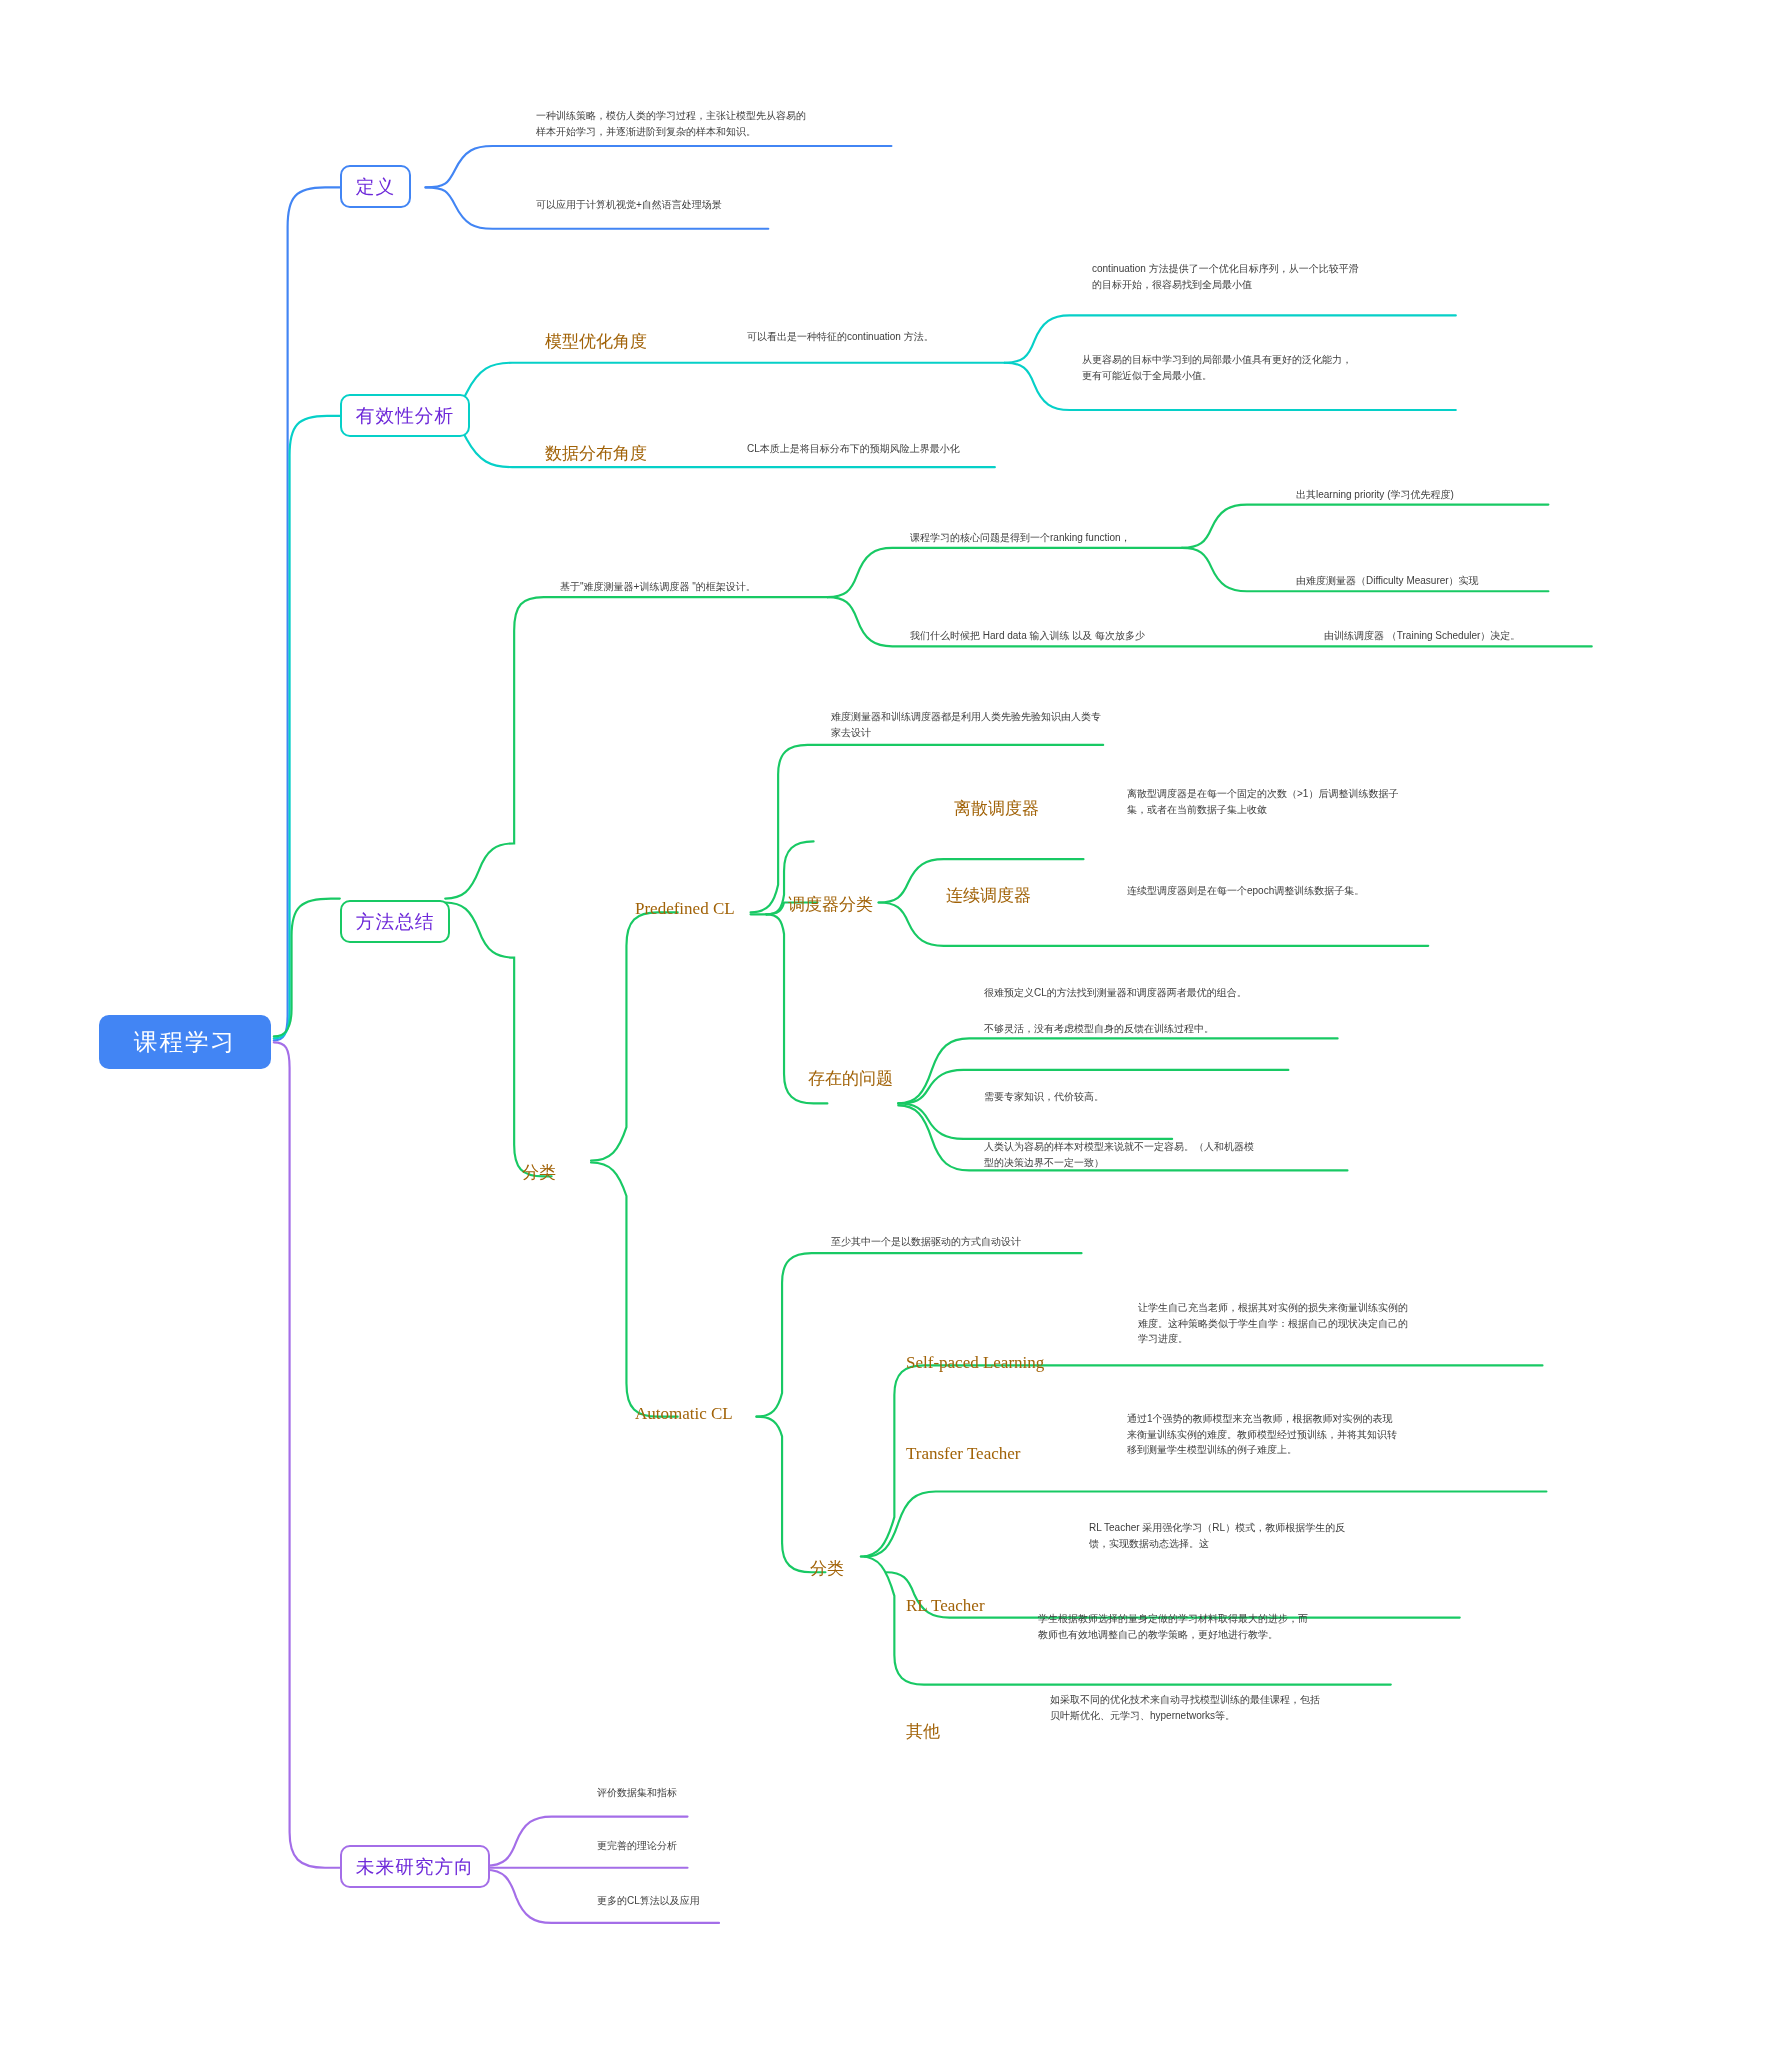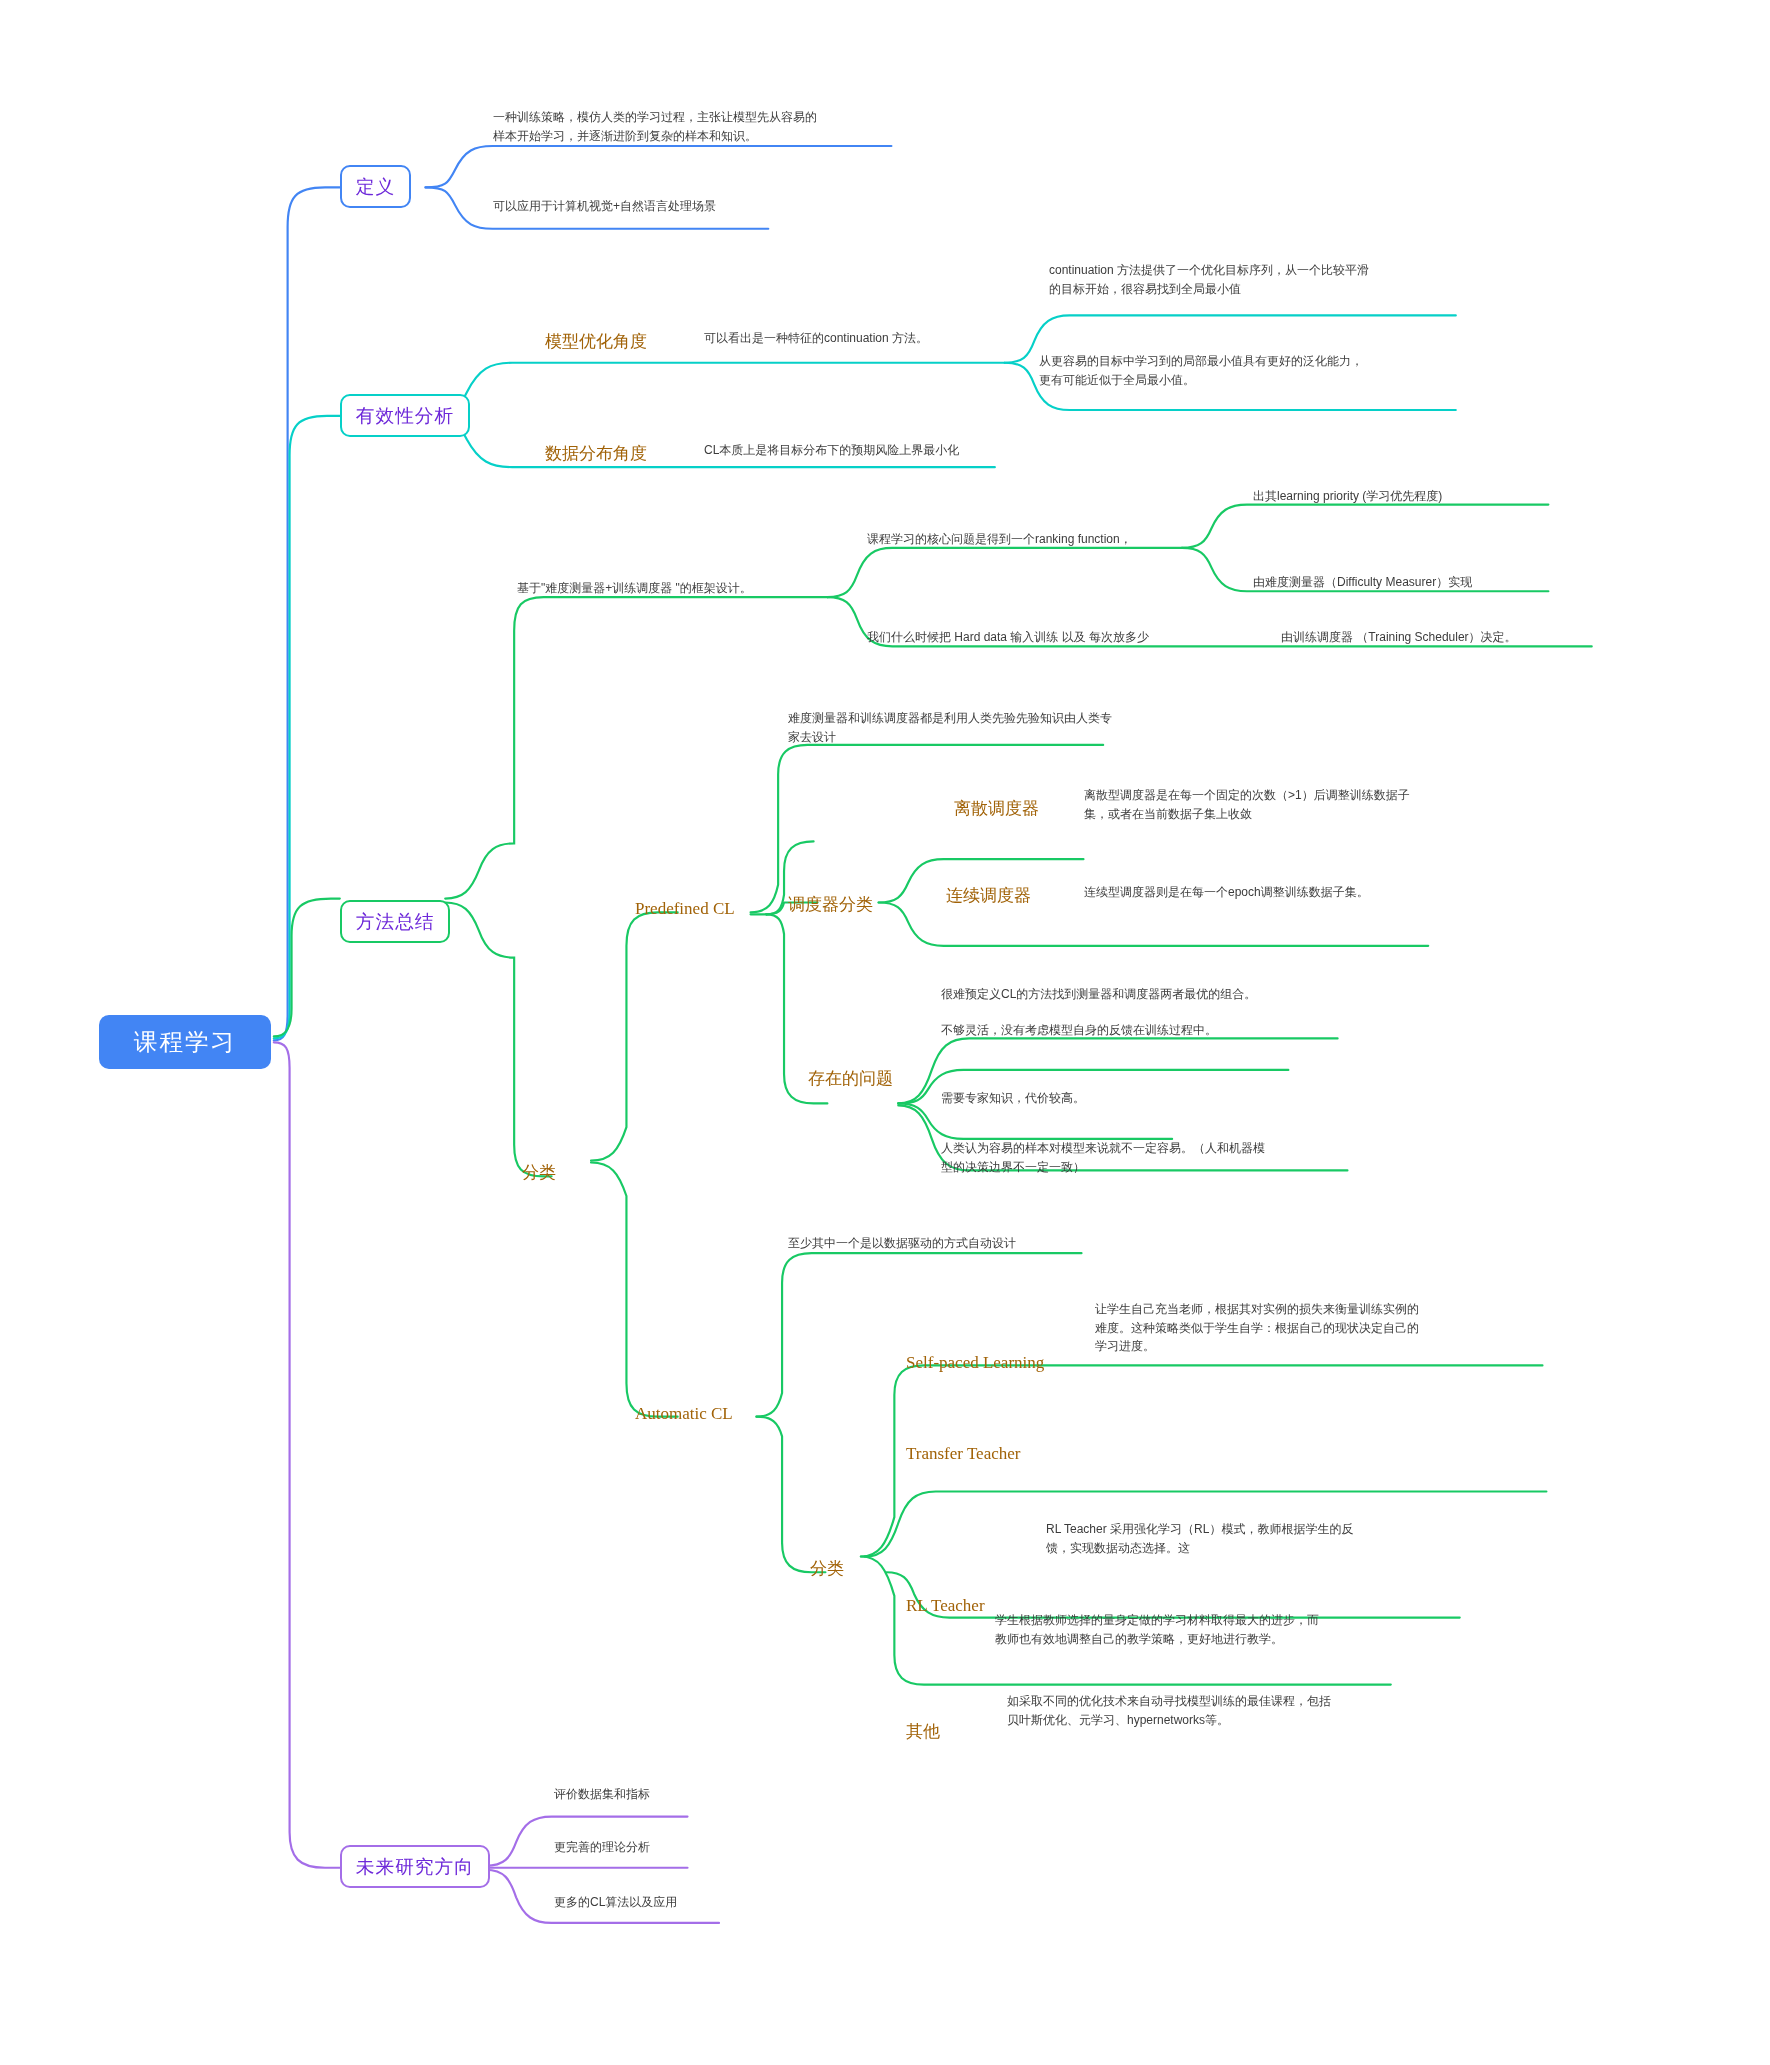--- a/index.html
+++ b/index.html
@@ -23,22 +23,23 @@
     border:2.5px solid;border-radius:9.9px;background:#fff;
     display:flex;align-items:center;justify-content:center;
     font-size:18.7px;color:#6d28d9;padding:0 13.8px;height:43px;letter-spacing:1px;
   }
   .lvl1.blue{border-color:#4285f4;}
   .lvl1.teal{border-color:#06d0c8;}
   .lvl1.green{border-color:#18c964;}
   .lvl1.purple{border-color:#a46ee8;}
   
   .leaf{
-    font-size:12px;color:#3c3c3c;line-height:1.55;
+    font-size:10px;color:#3c3c3c;line-height:1.55;
     white-space:pre-line;
+    margin-left:43px;
   }
   .label{font-size:17px;color:#a16207;line-height:1.5;white-space:nowrap;}
   .en{font-family:"Liberation Serif","DejaVu Serif",serif;}
 </style>
 </head>
 <body>
 
 <div id="canvas">
 
   <svg id="wires" viewBox="0 0 1797 2097" xmlns="http://www.w3.org/2000/svg">
@@ -173,20 +174,23 @@
   <div class="node label en" style="left:635px;top:1401px;">Automatic CL</div>
   <div class="node leaf" style="left:788px;top:1234px;width:345px;">至少其中一个是以数据驱动的方式自动设计</div>
   <div class="node label" style="left:810px;top:1556px;">分类</div>
 
   <div class="node label en" style="left:906px;top:1350px;">Self-paced Learning</div>
   <div class="node leaf" style="left:1095px;top:1300px;width:419px;">让学生自己充当老师，根据其对实例的损失来衡量训练实例的
 难度。这种策略类似于学生自学：根据自己的现状决定自己的
 学习进度。</div>
 
   <div class="node label en" style="left:906px;top:1441px;">Transfer Teacher</div>
+  <div class="node leaf" style="left:1084px;top:1411px;width:419px;">通过1个强势的教师模型来充当教师，根据教师对实例的表现
+来衡量训练实例的难度。教师模型经过预训练，并将其知识转
+移到测量学生模型训练的例子难度上。</div>
 
   <div class="node label en" style="left:906px;top:1593px;">RL Teacher</div>
   <div class="node leaf" style="left:995px;top:1611px;width:433px;">学生根据教师选择的量身定做的学习材料取得最大的进步，而
 教师也有效地调整自己的教学策略，更好地进行教学。</div>
   <div class="node leaf" style="left:1046px;top:1520px;width:384px;">RL Teacher 采用强化学习（RL）模式，教师根据学生的反
 馈，实现数据动态选择。这</div>
 
   <div class="node label" style="left:906px;top:1719px;">其他</div>
   <div class="node leaf" style="left:1007px;top:1692px;width:414px;">如采取不同的优化技术来自动寻找模型训练的最佳课程，包括
 贝叶斯优化、元学习、hypernetworks等。</div>

